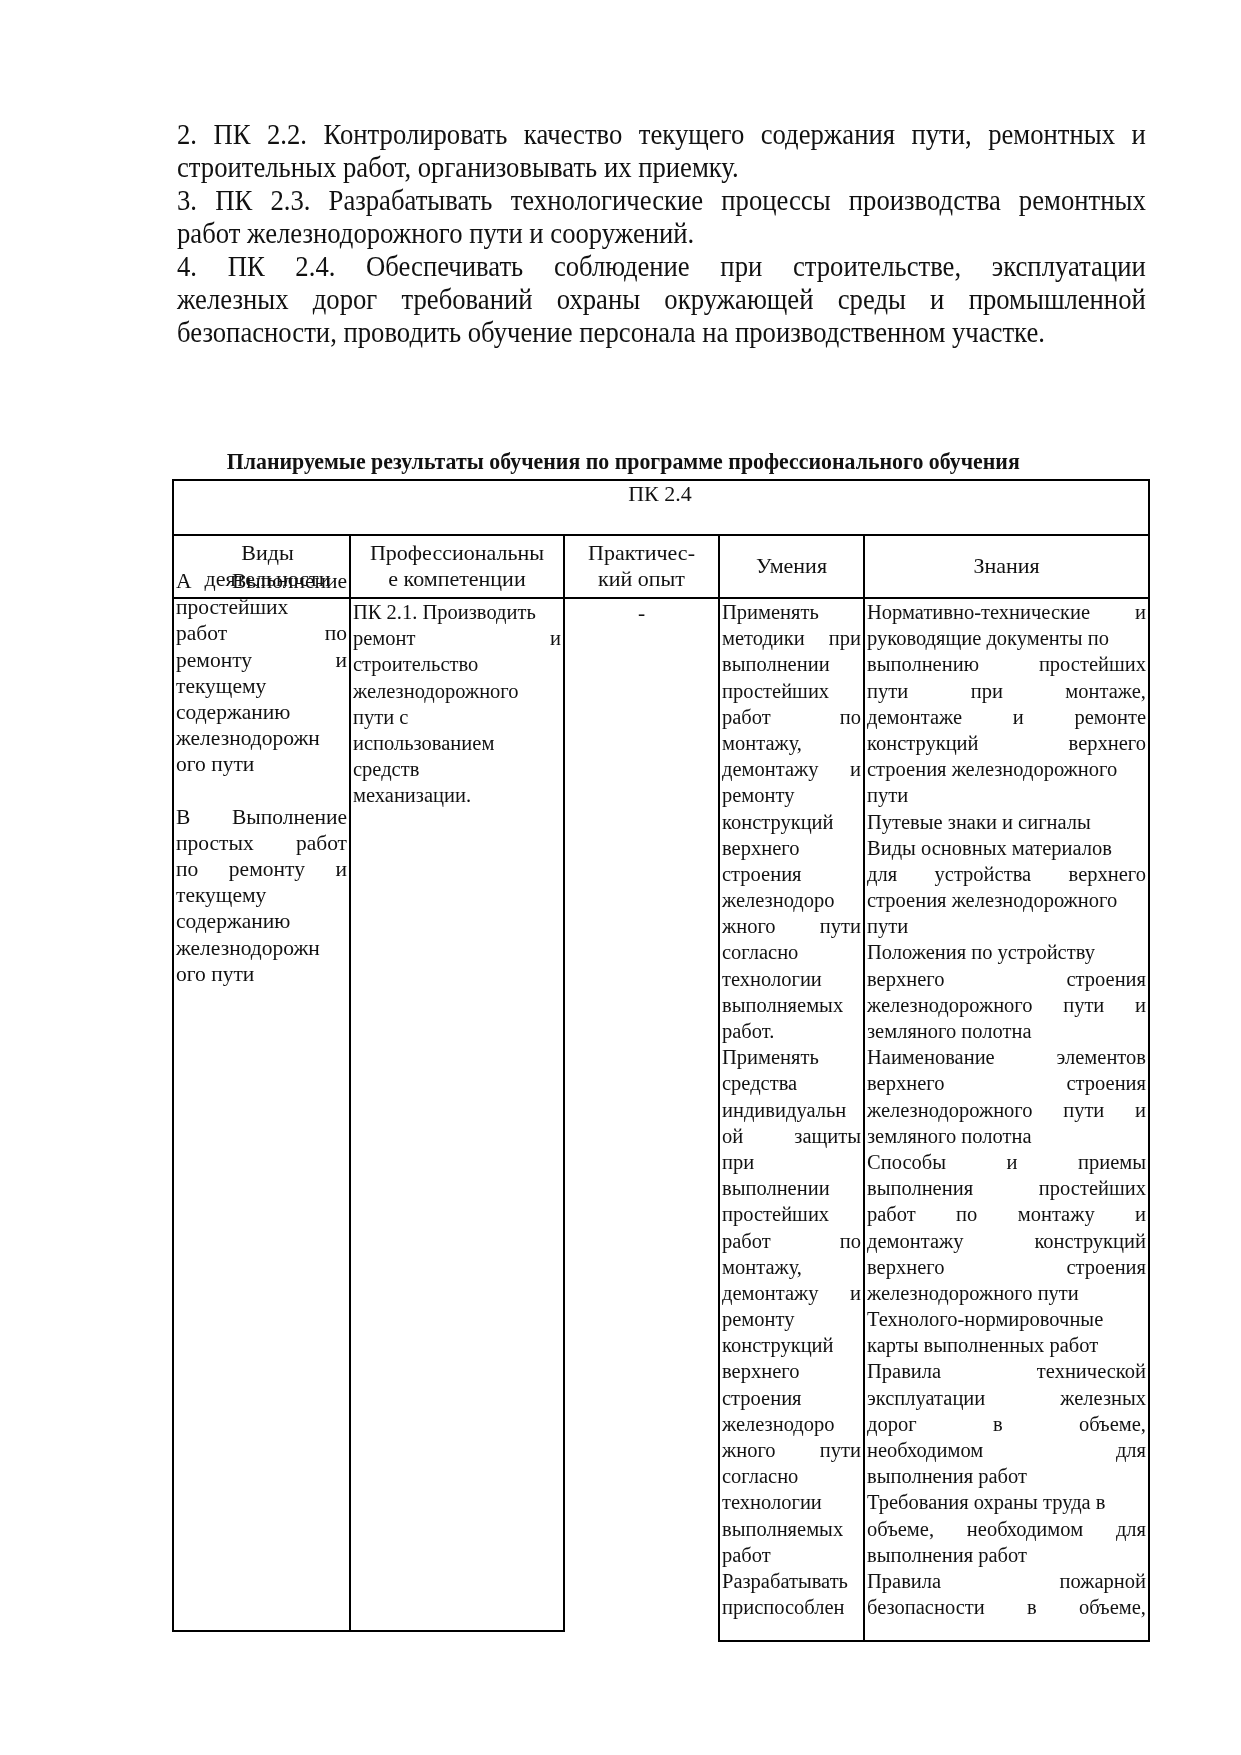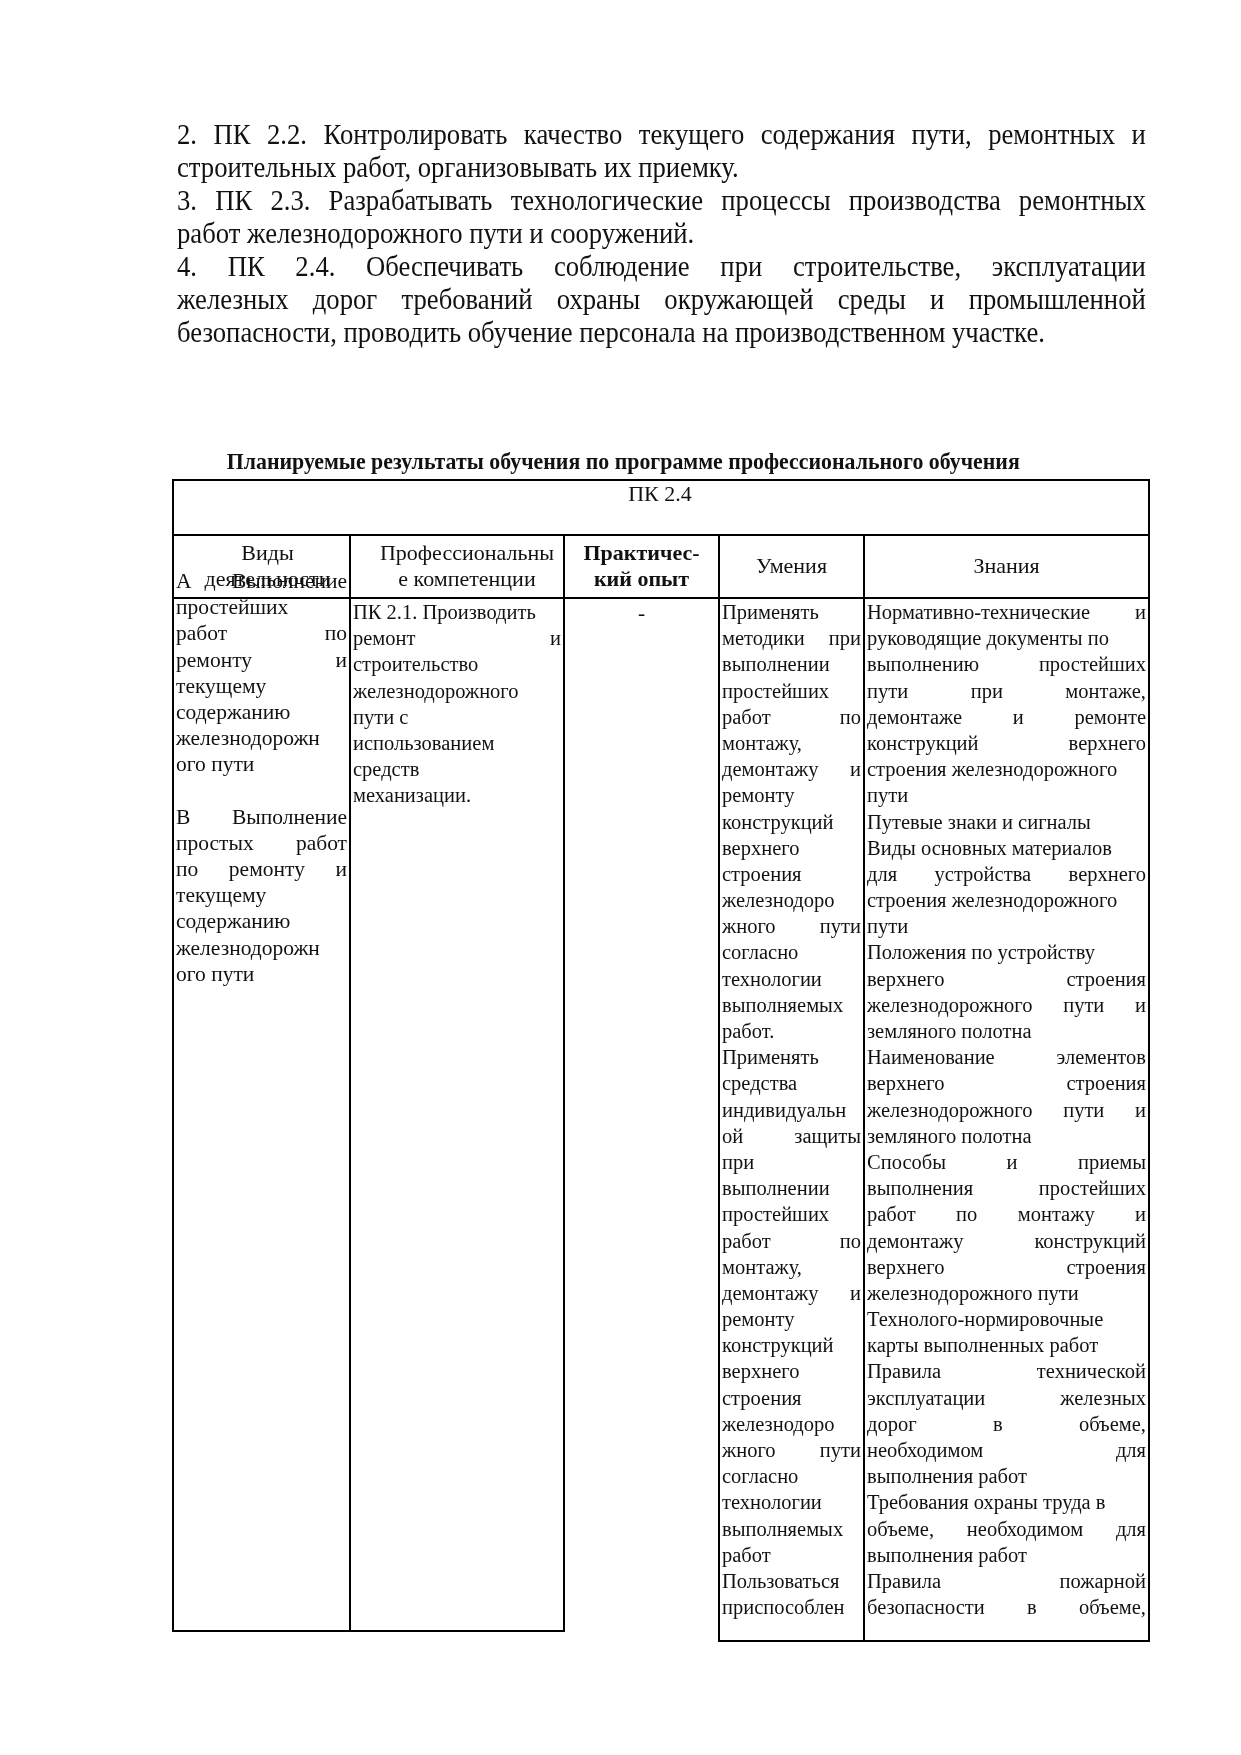--- a/index.html
+++ b/index.html
@@ -72,25 +72,25 @@
 </div>
 
 <div class="cell intro">
   <div class="ln">ПК 2.4</div>
 </div>
 
 <div class="cell hdr" style="left:174px; top:540px; width:187px;">
   <div class="ln">Виды</div>
   <div class="ln">деятельности</div>
 </div>
-<div class="cell hdr" style="left:361px; top:540px; width:212px;text-align:center;">
+<div class="cell hdr" style="left:351px; top:540px; width:212px;text-align:center;">
   <div class="ln">Профессиональны</div>
   <div class="ln">е компетенции</div>
 </div>
-<div class="cell hdr" style="left:565px; top:540px; width:153px;font-weight:bold;">
+<div class="cell hdr" style="left:565px; top:540px; width:153px;">
   <div class="ln">Практичес-</div>
   <div class="ln">кий опыт</div>
 </div>
 <div class="cell hdr" style="left:720px; top:553px; width:143px;">
   <div class="ln">Умения</div>
 </div>
 <div class="cell hdr" style="left:865px; top:553px; width:283px;">
   <div class="ln">Знания</div>
 </div>
 
@@ -154,21 +154,21 @@
     <div class="ln">ремонту</div>
     <div class="ln">конструкций</div>
     <div class="ln">верхнего</div>
     <div class="ln">строения</div>
     <div class="ln">железнодоро</div>
     <div class="ln j">жного  пути</div>
     <div class="ln">согласно</div>
     <div class="ln">технологии</div>
     <div class="ln">выполняемых</div>
     <div class="ln">работ</div>
-    <div class="ln">Пользоваться</div>
+    <div class="ln">Разрабатывать</div>
     <div class="ln">приспособлен</div>
   </div>
 <div class="cell" id="col-knowledge" style="left:867px; top:599px; width:279px; font-size:20.5px;">
     <div class="ln j">Нормативно-технические  и</div>
     <div class="ln">руководящие документы по</div>
     <div class="ln j">выполнению  простейших</div>
     <div class="ln j">пути  при  монтаже,</div>
     <div class="ln j">демонтаже  и  ремонте</div>
     <div class="ln j">конструкций  верхнего</div>
     <div class="ln">строения железнодорожного</div>

